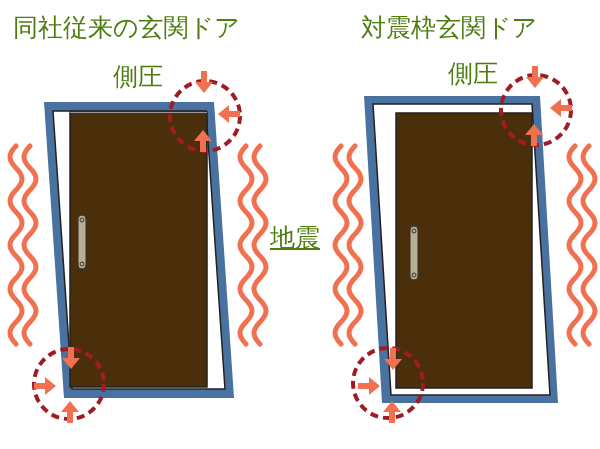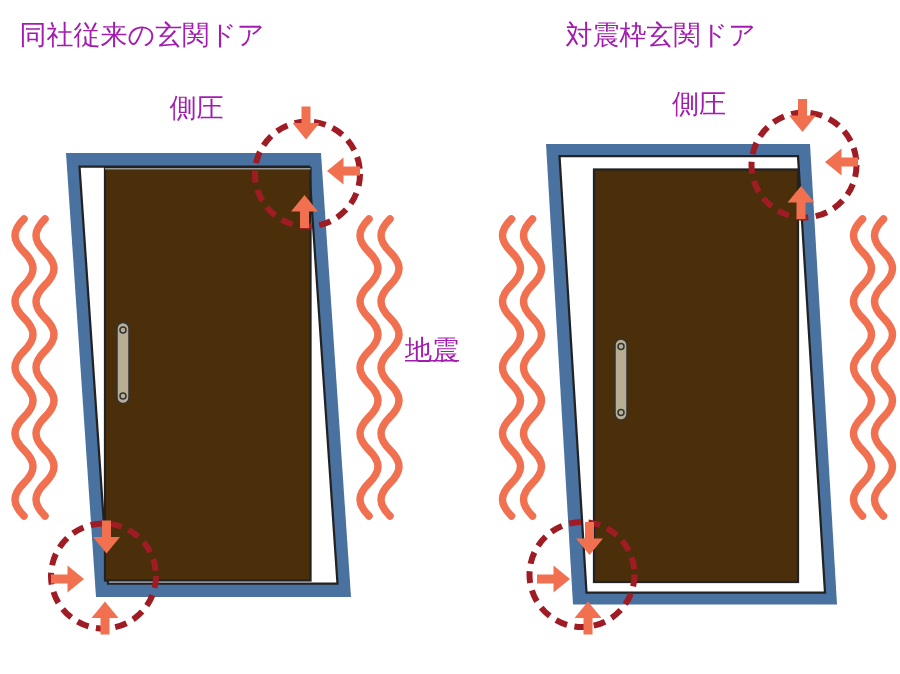--- a/index.html
+++ b/index.html
@@ -1,20 +1,20 @@
 <!DOCTYPE html>
 <html><head>
   <meta charset="utf-8">
   <style>
     html, body { margin: 0; padding: 0; background: #ffffff; }
     body { width: 600px; height: 449px; position: relative; overflow: hidden;
            font-family: "DejaVu Sans", "Liberation Sans", sans-serif; }
-    .label { position: absolute; color: #a21caf; font-size: 18px; line-height: 1; white-space: nowrap; letter-spacing: 0px; }
+    .label { position: absolute; color: #4d7c0f; font-size: 25px; line-height: 1; white-space: nowrap; letter-spacing: 0px; }
     #title-left { left: 13px; top: 15px; }
-    #title-right { left: 377px; top: 15px; }
+    #title-right { left: 361px; top: 15px; }
     #side-left { left: 113px; top: 64px; }
     #side-right { left: 448px; top: 61px; }
     #quake { left: 270px; top: 225px; text-decoration: underline; }
     svg { position: absolute; left: 0; top: 0; }
   </style>
 </head>
 <body>
 
 <svg width="600" height="449" viewBox="0 0 600 449">
   <defs>

